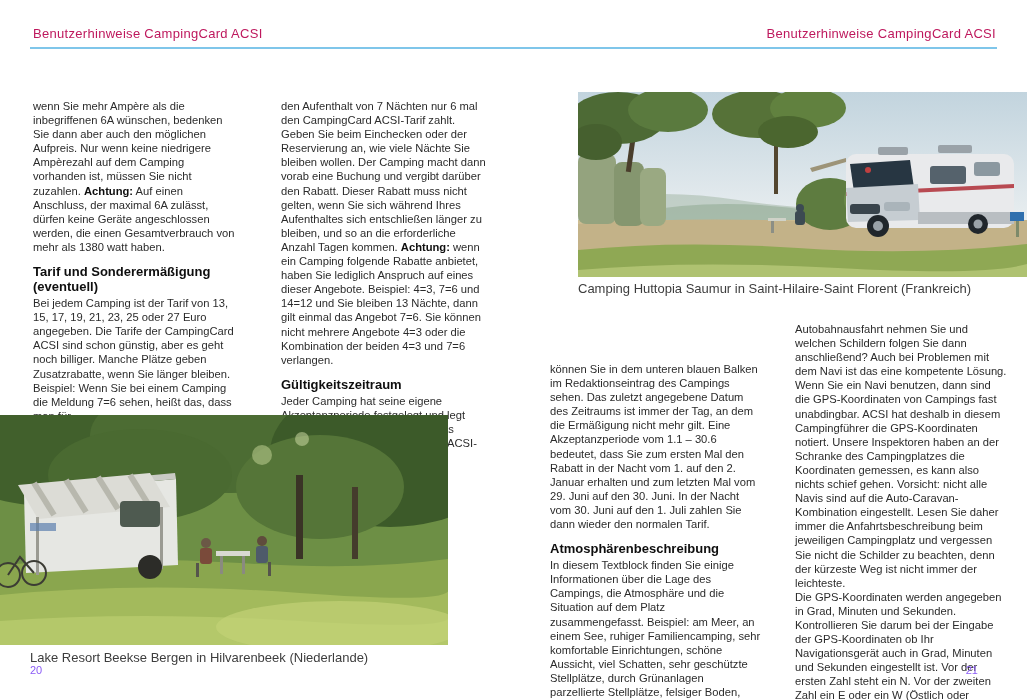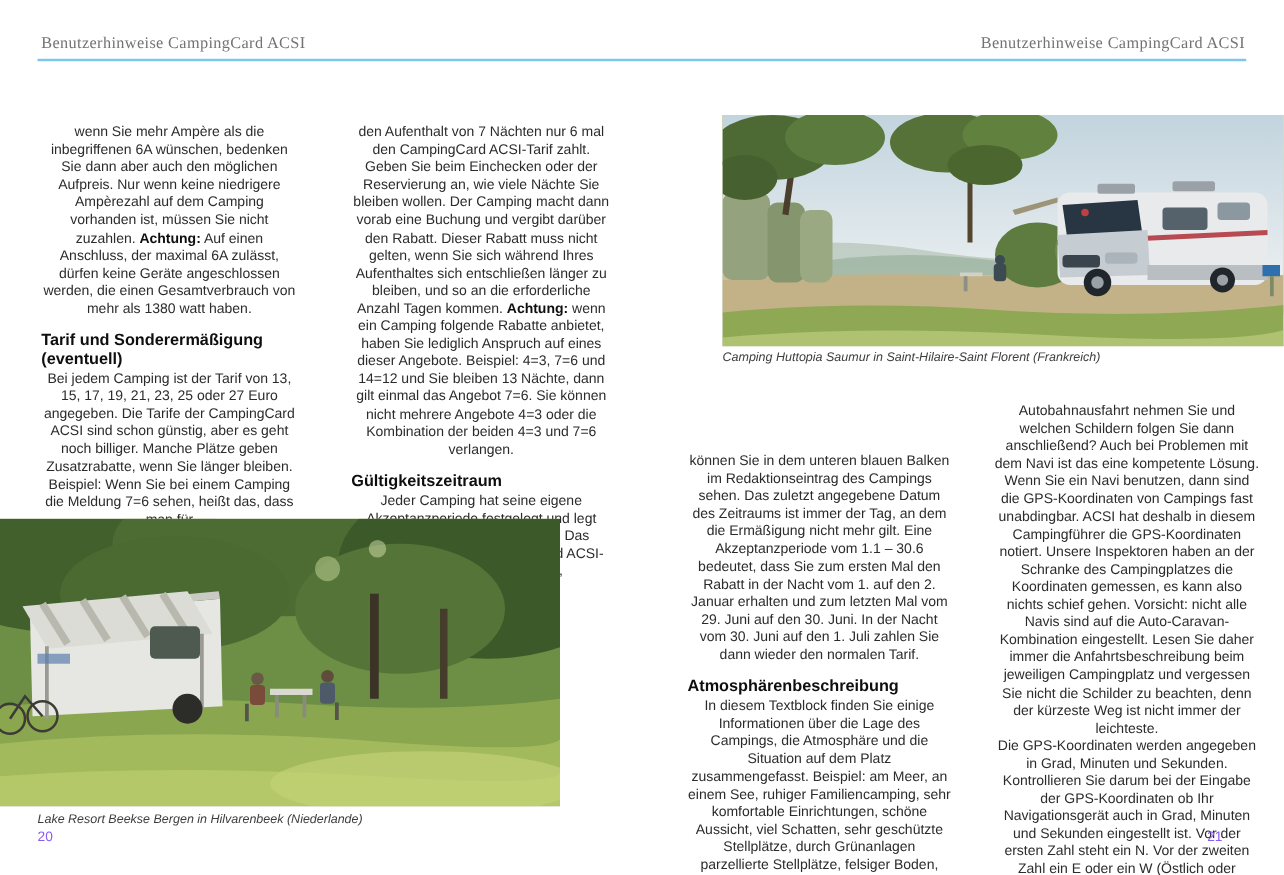--- a/index.html
+++ b/index.html
@@ -1,35 +1,35 @@
 <!DOCTYPE html>
 <html><head>
 <meta charset="utf-8">
 <style>
   html,body{margin:0;padding:0;background:#ffffff;}
   .spread{
     position:relative;width:1027px;height:700px;background:#ffffff;
     font-family:"Liberation Sans",sans-serif;color:#2b2b2b;overflow:hidden;
   }
   .running-header{
-    position:absolute;top:26px;font-family:Liberation Serif, serif;
-    font-size:13px;color:#737373;letter-spacing:.3px;white-space:nowrap;
+    position:absolute;top:26px;font-family:Liberation Sans, sans-serif;
+    font-size:13px;color:#be185d;letter-spacing:.3px;white-space:nowrap;
   }
   .rh-left{left:33px;}
   .rh-right{right:31px;}
   .header-rule{position:absolute;top:47px;left:30px;width:967px;height:2px;background:#7fc6ea;}
   .col{position:absolute;font-size:11.2px;line-height:14.1px;color:#2b2b2b;text-align:left;}
-  .col p{margin:0;text-align:center;}
+  .col p{margin:0;}
   .col p.cont{margin:0;}
   .h{font-weight:700;font-size:13px;line-height:15px;color:#0e0e0e;margin:10px 0 2px;}
   .h .gps-badge{display:inline-block;width:12px;height:12px;vertical-align:-1px;margin-left:4px;}
   b{color:#0e0e0e;}
   .photo{position:absolute;overflow:hidden;background:#9db07a;}
   .photo svg{display:block;width:100%;height:100%;}
-  .caption{position:absolute;font-style:italic;font-size:10px;color:#3d3d3d;white-space:nowrap;}
+  .caption{position:absolute;font-size:13px;color:#3d3d3d;white-space:nowrap;}
   .pagenum{position:absolute;font-weight:400;font-size:11px;color:#8b5cf6;}
   .pn-left{left:30px;top:664px;}
   .pn-right{right:49px;top:664px;}
 </style>
 </head>
 <body>
 
 <div class="spread">
 
   <span class="running-header rh-left">Benutzerhinweise CampingCard ACSI</span>

